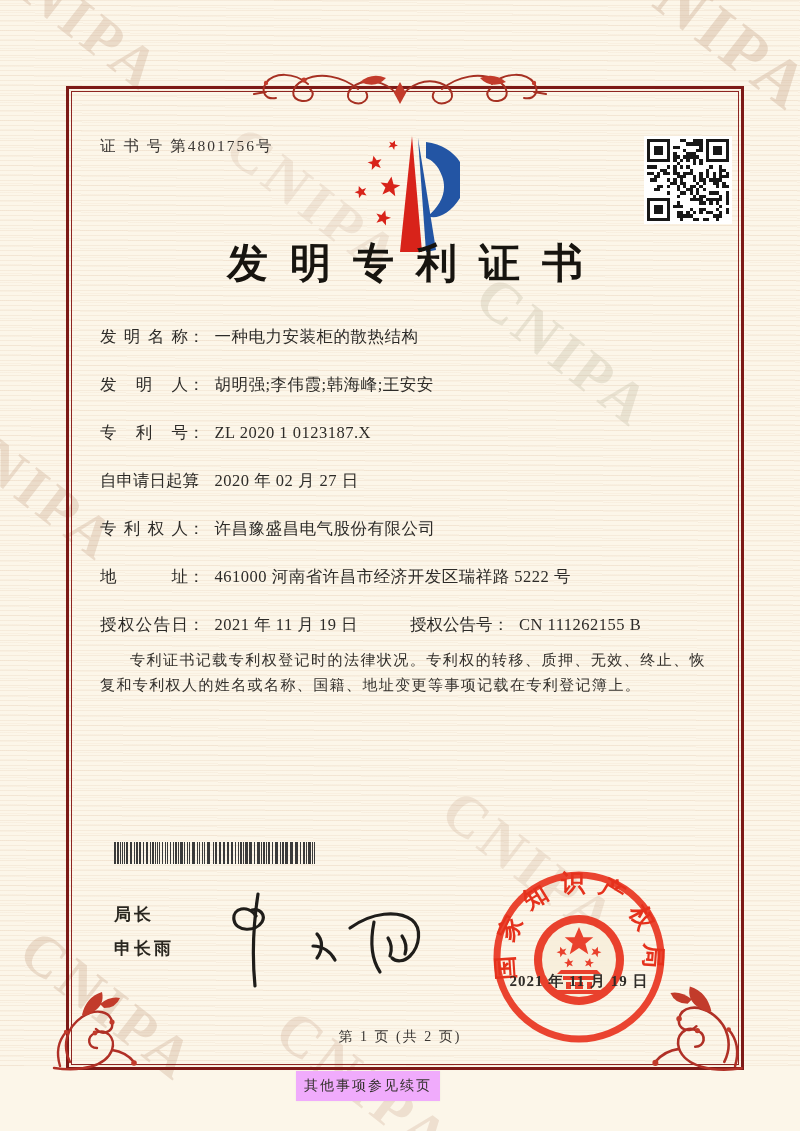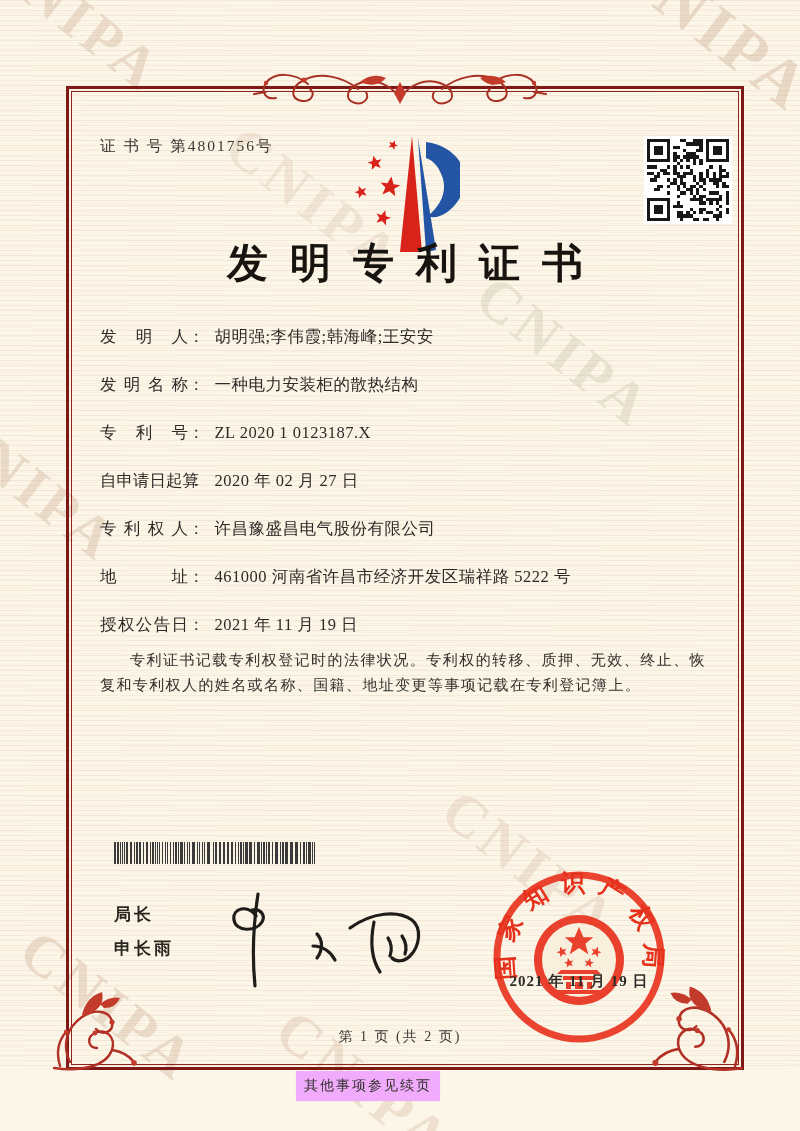--- a/index.html
+++ b/index.html
@@ -471,39 +471,42 @@
           <rect x="17" y="24" width="1" height="1" fill="#181818"></rect>
           <rect x="18" y="24" width="1" height="1" fill="#181818"></rect>
           <rect x="21" y="24" width="1" height="1" fill="#181818"></rect>
         </svg>
     </div>
 
     <div class="title">发明专利证书</div>
 
     <div class="fields">
       <div class="frow">
-        <span class="flabel">发明人</span><span class="fcolon">：</span><span class="fvalue">胡明强;李伟霞;韩海峰;王安安</span>
+        <span class="flabel">发明名称</span><span class="fcolon">：</span><span class="fvalue">一种电力安装柜的散热结构</span>
       </div>
       <div class="frow">
-        <span class="flabel">发明名称</span><span class="fcolon">：</span><span class="fvalue">一种电力安装柜的散热结构</span>
+        <span class="flabel">发明人</span><span class="fcolon">：</span><span class="fvalue">胡明强;李伟霞;韩海峰;王安安</span>
       </div>
       <div class="frow">
         <span class="flabel">专利号</span><span class="fcolon">：</span><span class="fvalue">ZL 2020 1 0123187.X</span>
       </div>
       <div class="frow">
         <span class="flabel">自申请日起算</span><span class="fcolon">：</span><span class="fvalue">2020 年 02 月 27 日</span>
       </div>
       <div class="frow">
         <span class="flabel">专利权人</span><span class="fcolon">：</span><span class="fvalue">许昌豫盛昌电气股份有限公司</span>
       </div>
       <div class="frow">
         <span class="flabel">地址</span><span class="fcolon">：</span><span class="fvalue">461000 河南省许昌市经济开发区瑞祥路 5222 号</span>
       </div>
       <div class="frow">
         <span class="flabel">授权公告日</span><span class="fcolon">：</span><span class="fvalue">2021 年 11 月 19 日</span>
+        <span class="fpair2">
+          <span class="flabel" style="width:auto">授权公告号</span><span class="fcolon">：</span><span class="fvalue">CN 111262155 B</span>
+        </span>
       </div>
     </div>
 
     <div class="body-text">
       <p>专利证书记载专利权登记时的法律状况。专利权的转移、质押、无效、终止、恢复和专利权人的姓名或名称、国籍、地址变更等事项记载在专利登记簿上。</p>
     </div>
 
     <svg id="barcode" class="barcode" viewBox="0 0 206 22" width="206" height="22">
         <rect x="0" y="0" width="2" height="22" fill="#3a3a3a"></rect>
         <rect x="3" y="0" width="2" height="22" fill="#3a3a3a"></rect>

